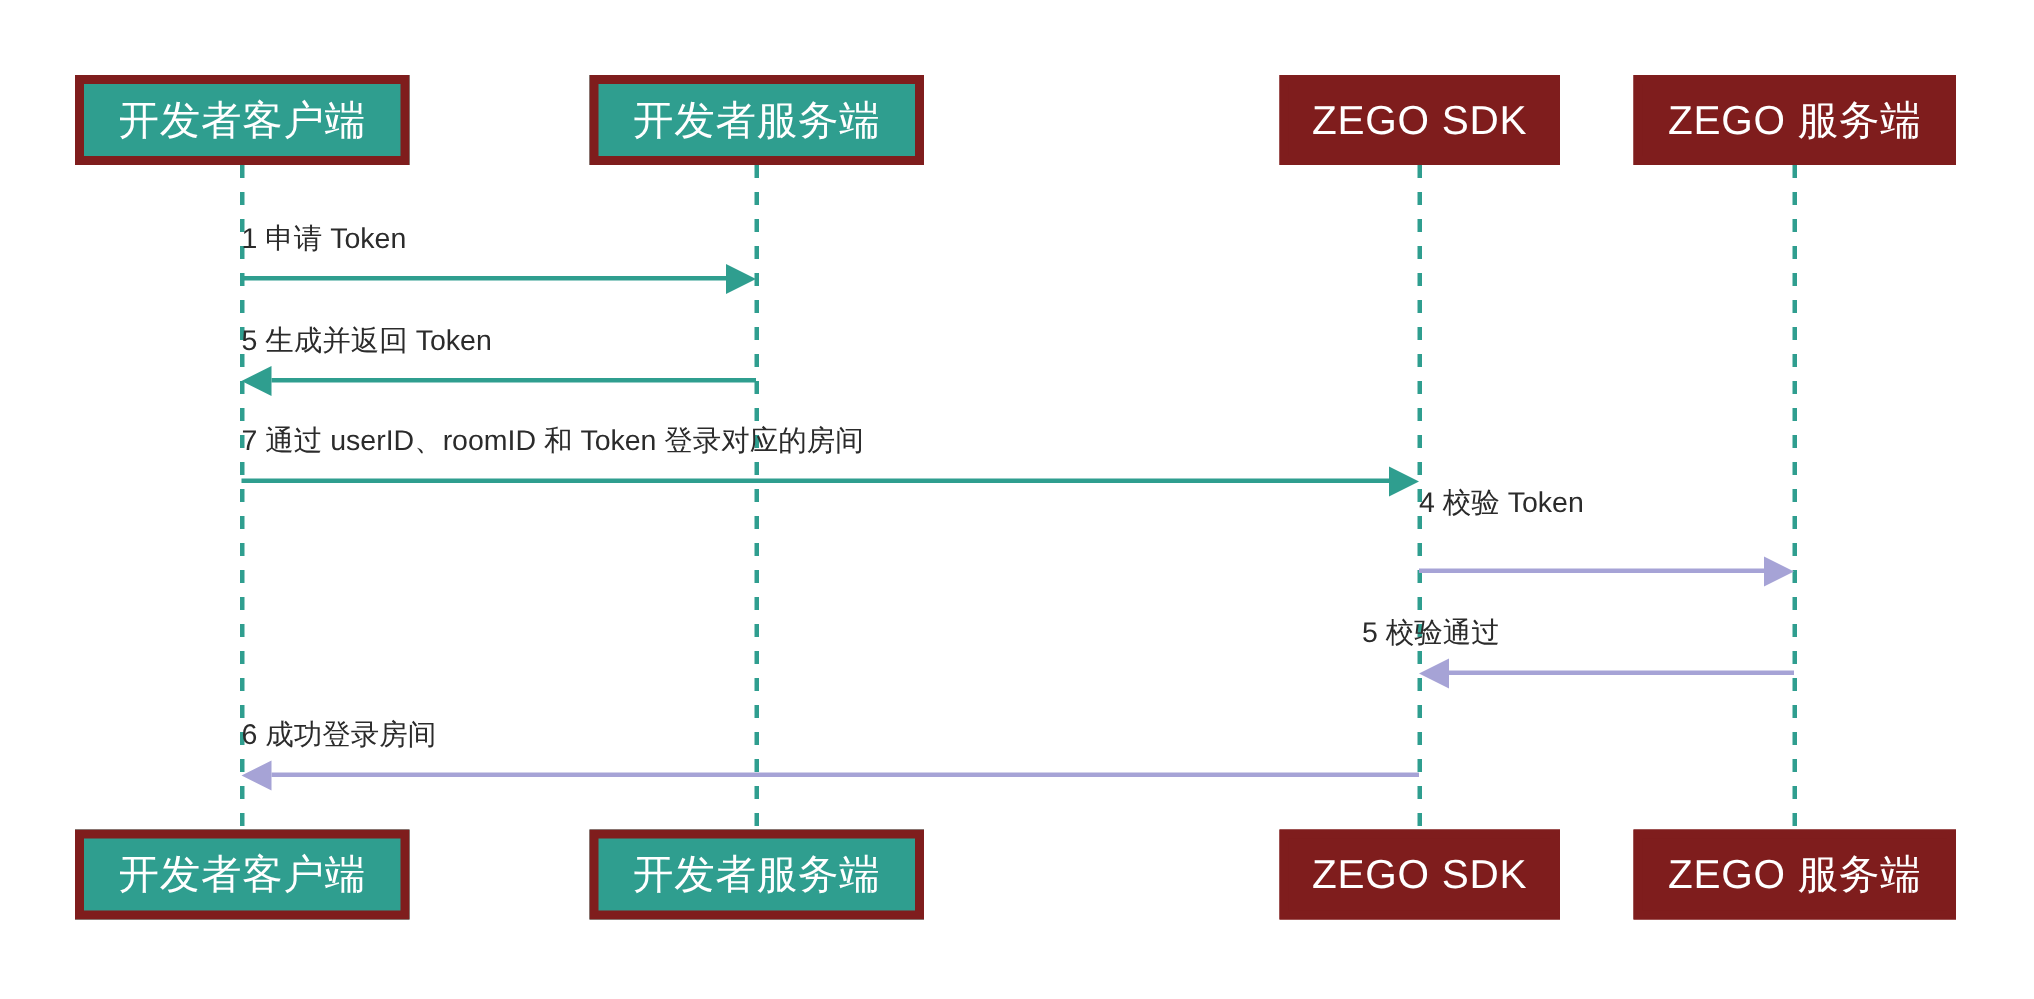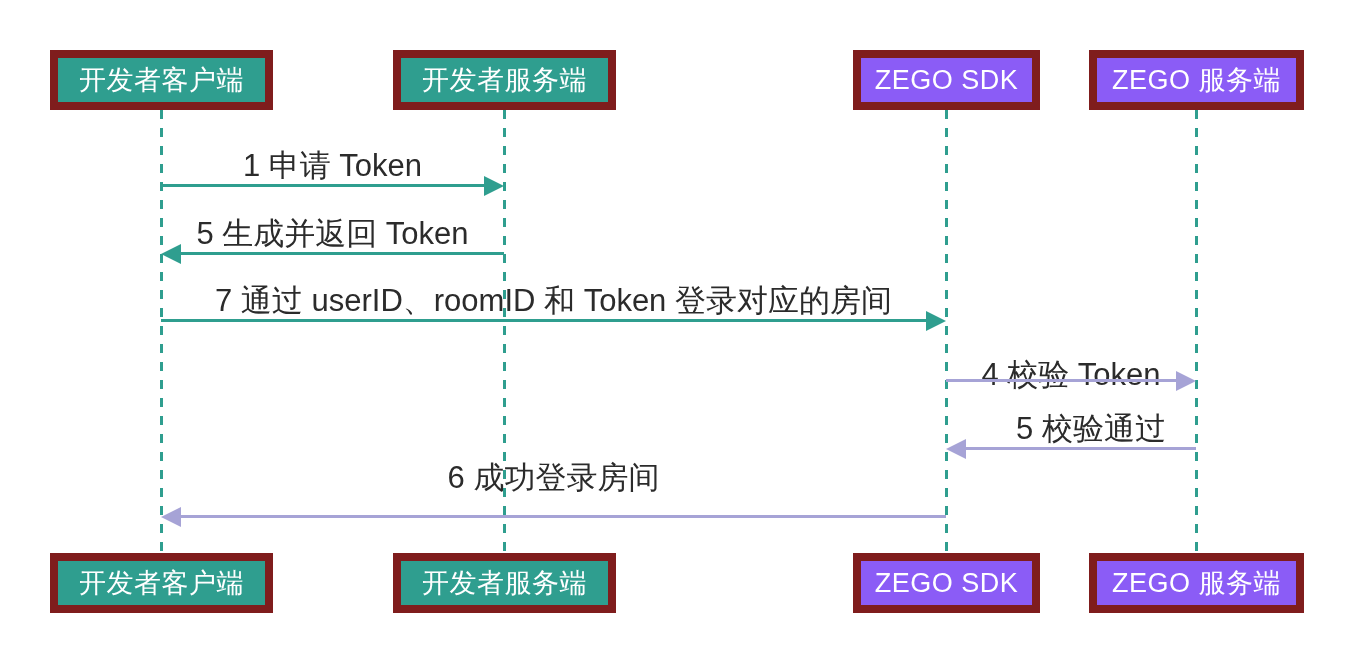--- a/index.html
+++ b/index.html
@@ -2,30 +2,30 @@
 <html><head>
 <meta charset="utf-8">
 <style>
   html,body{margin:0;padding:0;background:#ffffff;}
   body{width:1356px;height:666px;font-family:"Liberation Sans","DejaVu Sans",sans-serif;}
   #stage{position:relative;width:1356px;height:666px;overflow:hidden;background:#fff;}
 
   .participant-box{
     position:absolute;
     box-sizing:border-box;
-    border:8px solid #7f1d1d;
+    border:6px solid #7f1d1d;
     display:flex;align-items:center;justify-content:center;
     color:#ffffff;
     font-size:27px;
     letter-spacing:0.5px;
     white-space:nowrap;
     line-height:1;
   }
   .pb-teal{background:#2f9e8f;}
-  .pb-purple{background:#8b5cf6;}
+  .pb-purple{background:#7f1d1d;}
 
   .lifeline{
     position:absolute;
     width:3px;
     background-image:linear-gradient(to bottom,#2f9e8f 0 9px,rgba(0,0,0,0) 9px 18px);
     background-size:3px 18px;
   }
 
   .msg-line{
     position:absolute;
@@ -52,24 +52,24 @@
   }
   .ah-left-purple{
     border-top:10px solid transparent;
     border-bottom:10px solid transparent;
     border-right:20px solid #a6a3d6;
   }
 
   .msg-label{
     position:absolute;
     color:#2b2b2b;
-    font-size:31px;
+    font-size:19px;
     line-height:1;
     white-space:nowrap;
-    text-align:center;
+    text-align:left;
   }
 </style>
 </head>
 <body>
 
 <div id="stage">
 
   <div class="participant-box pb-teal" style="left:50px;top:50px;width:223px;height:60px;">
     <span>开发者客户端</span>
   </div>
@@ -96,29 +96,29 @@
   <div class="arrowhead ah-right-teal" style="left:484px;top:175.5px;"></div>
 
   <div class="msg-label" style="left:161px;top:218px;width:343px;">5 生成并返回 Token</div>
   <div class="msg-line ml-teal" style="left:181px;top:252px;width:323px;"></div>
   <div class="arrowhead ah-left-teal" style="left:161px;top:243.5px;"></div>
 
   <div class="msg-label" style="left:161px;top:285px;width:785px;">7 通过 userID、roomID 和 Token 登录对应的房间</div>
   <div class="msg-line ml-teal" style="left:161px;top:319px;width:765px;"></div>
   <div class="arrowhead ah-right-teal" style="left:926px;top:310.5px;"></div>
 
-  <div class="msg-label" style="left:946px;top:359px;width:250px;">4 校验 Token</div>
+  <div class="msg-label" style="left:946px;top:326px;width:250px;">4 校验 Token</div>
   <div class="msg-line ml-purple" style="left:946px;top:379px;width:230px;"></div>
   <div class="arrowhead ah-right-purple" style="left:1176px;top:370.5px;"></div>
 
-  <div class="msg-label" style="left:966px;top:413px;width:250px;">5 校验通过</div>
+  <div class="msg-label" style="left:908px;top:413px;width:250px;">5 校验通过</div>
   <div class="msg-line ml-purple" style="left:966px;top:447px;width:230px;"></div>
   <div class="arrowhead ah-left-purple" style="left:946px;top:438.5px;"></div>
 
-  <div class="msg-label" style="left:161px;top:462px;width:785px;">6 成功登录房间</div>
+  <div class="msg-label" style="left:161px;top:481px;width:785px;">6 成功登录房间</div>
   <div class="msg-line ml-purple" style="left:181px;top:515px;width:765px;"></div>
   <div class="arrowhead ah-left-purple" style="left:161px;top:506.5px;"></div>
 
   <div class="participant-box pb-teal" style="left:50px;top:553px;width:223px;height:60px;">
     <span>开发者客户端</span>
   </div>
 
   <div class="participant-box pb-teal" style="left:393px;top:553px;width:223px;height:60px;">
     <span>开发者服务端</span>
   </div>

